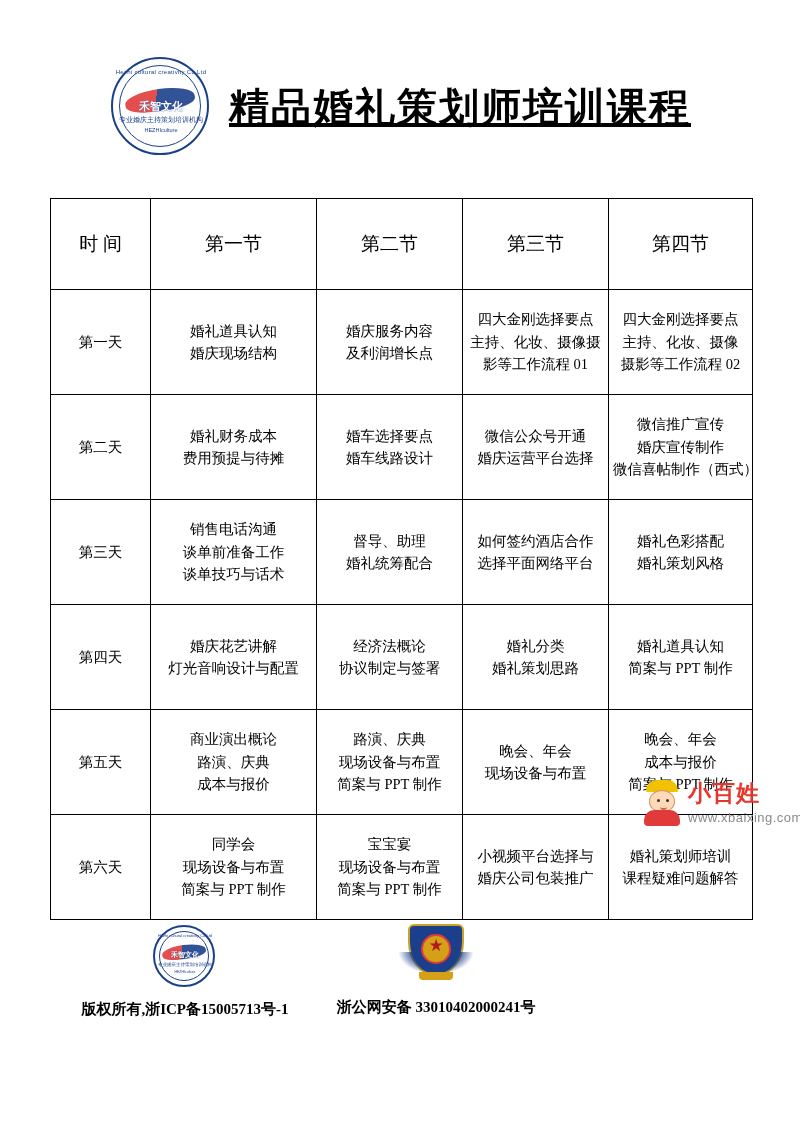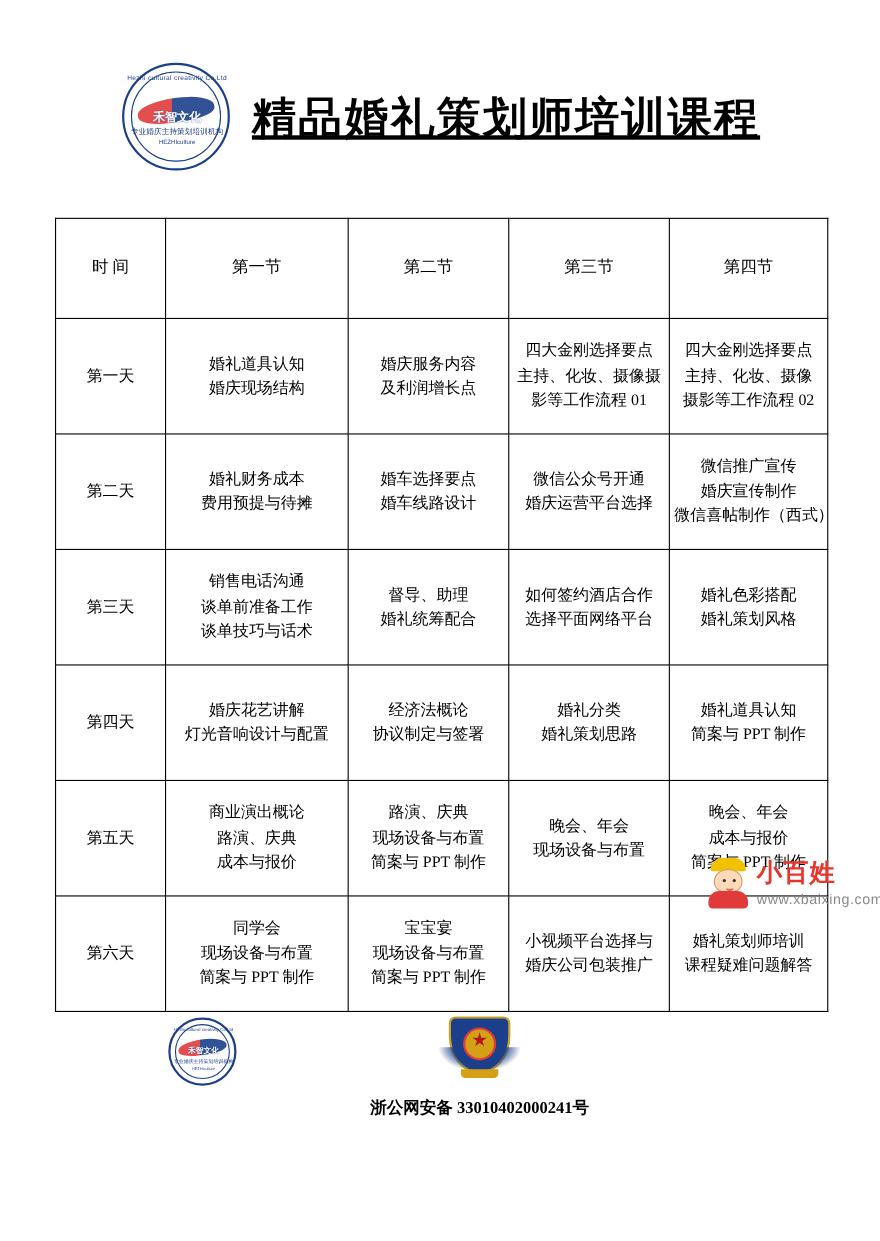--- a/index.html
+++ b/index.html
@@ -132,21 +132,21 @@
     text-align: center;
     vertical-align: middle;
     font-size: 14.5px;
     line-height: 1.55;
     padding: 6px 4px;
     font-family: "Liberation Serif", "DejaVu Serif", serif;
   }
   table.schedule thead th {
     height: 78px;
     font-weight: normal;
-    font-size: 15px;
+    font-size: 19px;
     text-align: center;
   }
   table.schedule tbody td {
     height: 92px;
   }
   col.c-time { width: 100px; }
   col.c-s1 { width: 166px; }
   col.c-s2 { width: 146px; }
   col.c-s3 { width: 146px; }
   col.c-s4 { width: 144px; }
@@ -560,20 +560,21 @@
     <div class="footer-col fc-1">
       <div class="mini-logo">
         <div class="ring-outer"></div>
         <div class="ring-inner"></div>
         <div class="swoosh"></div>
         <div class="ctext t1">Hezhi cultural creativity Co.Ltd</div>
         <div class="ctext cn-main">禾智文化</div>
         <div class="ctext cn-sub">专业婚庆主持策划培训机构</div>
         <div class="ctext en-sub">HEZHIculture</div>
       </div>
+      <div class="footer-copy">版权所有,浙ICP备15005713号-1</div>
     </div>
 
     <div class="footer-col fc-2">
       <div class="gov-badge">
         <div class="shield"></div>
         <div class="wings"></div>
         <div class="emblem"></div>
         <div class="base"></div>
       </div>
       <div class="footer-copy">浙公网安备 33010402000241号</div>

